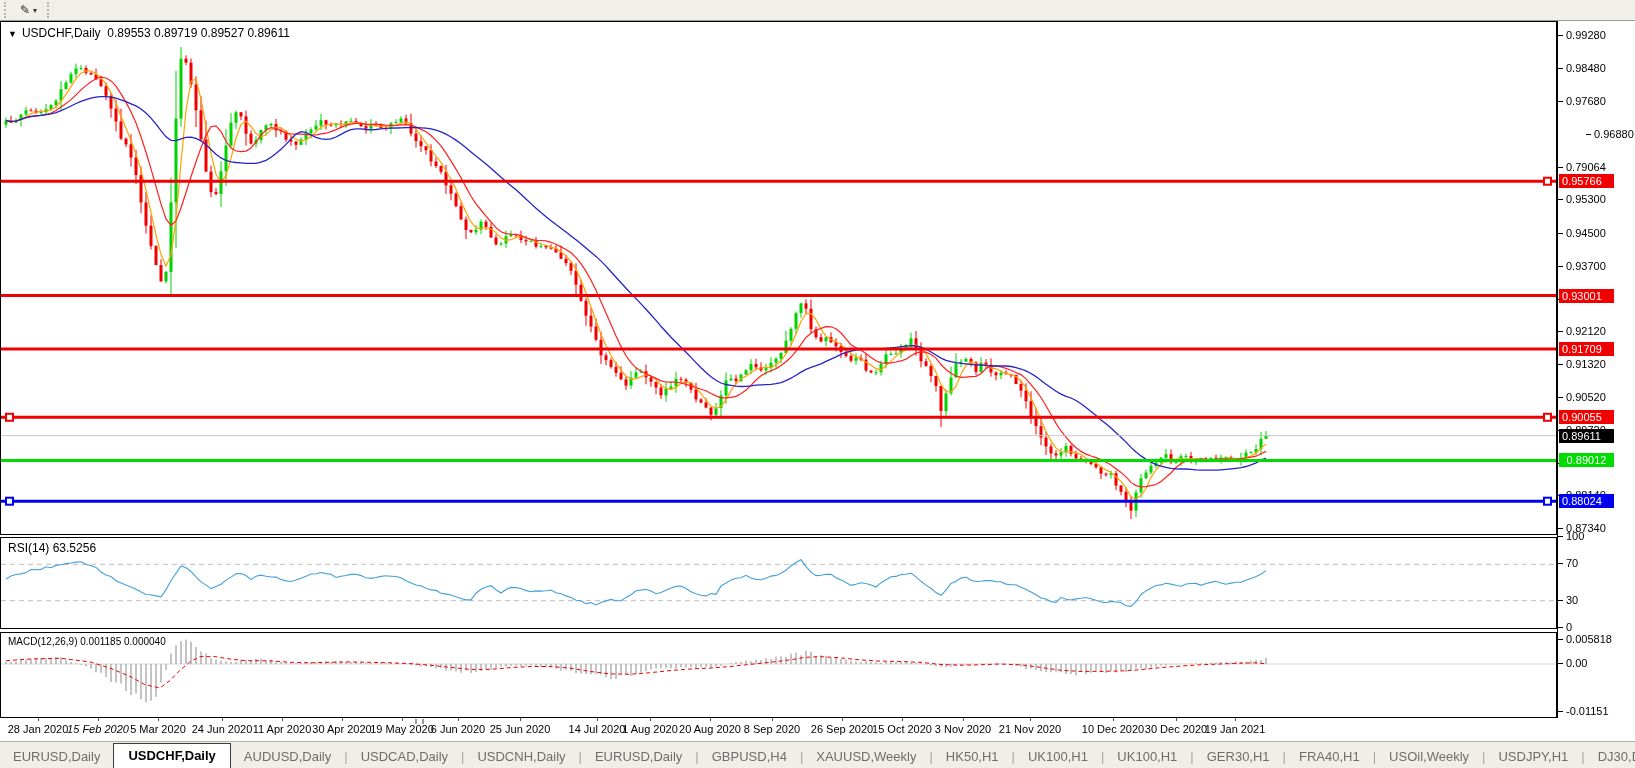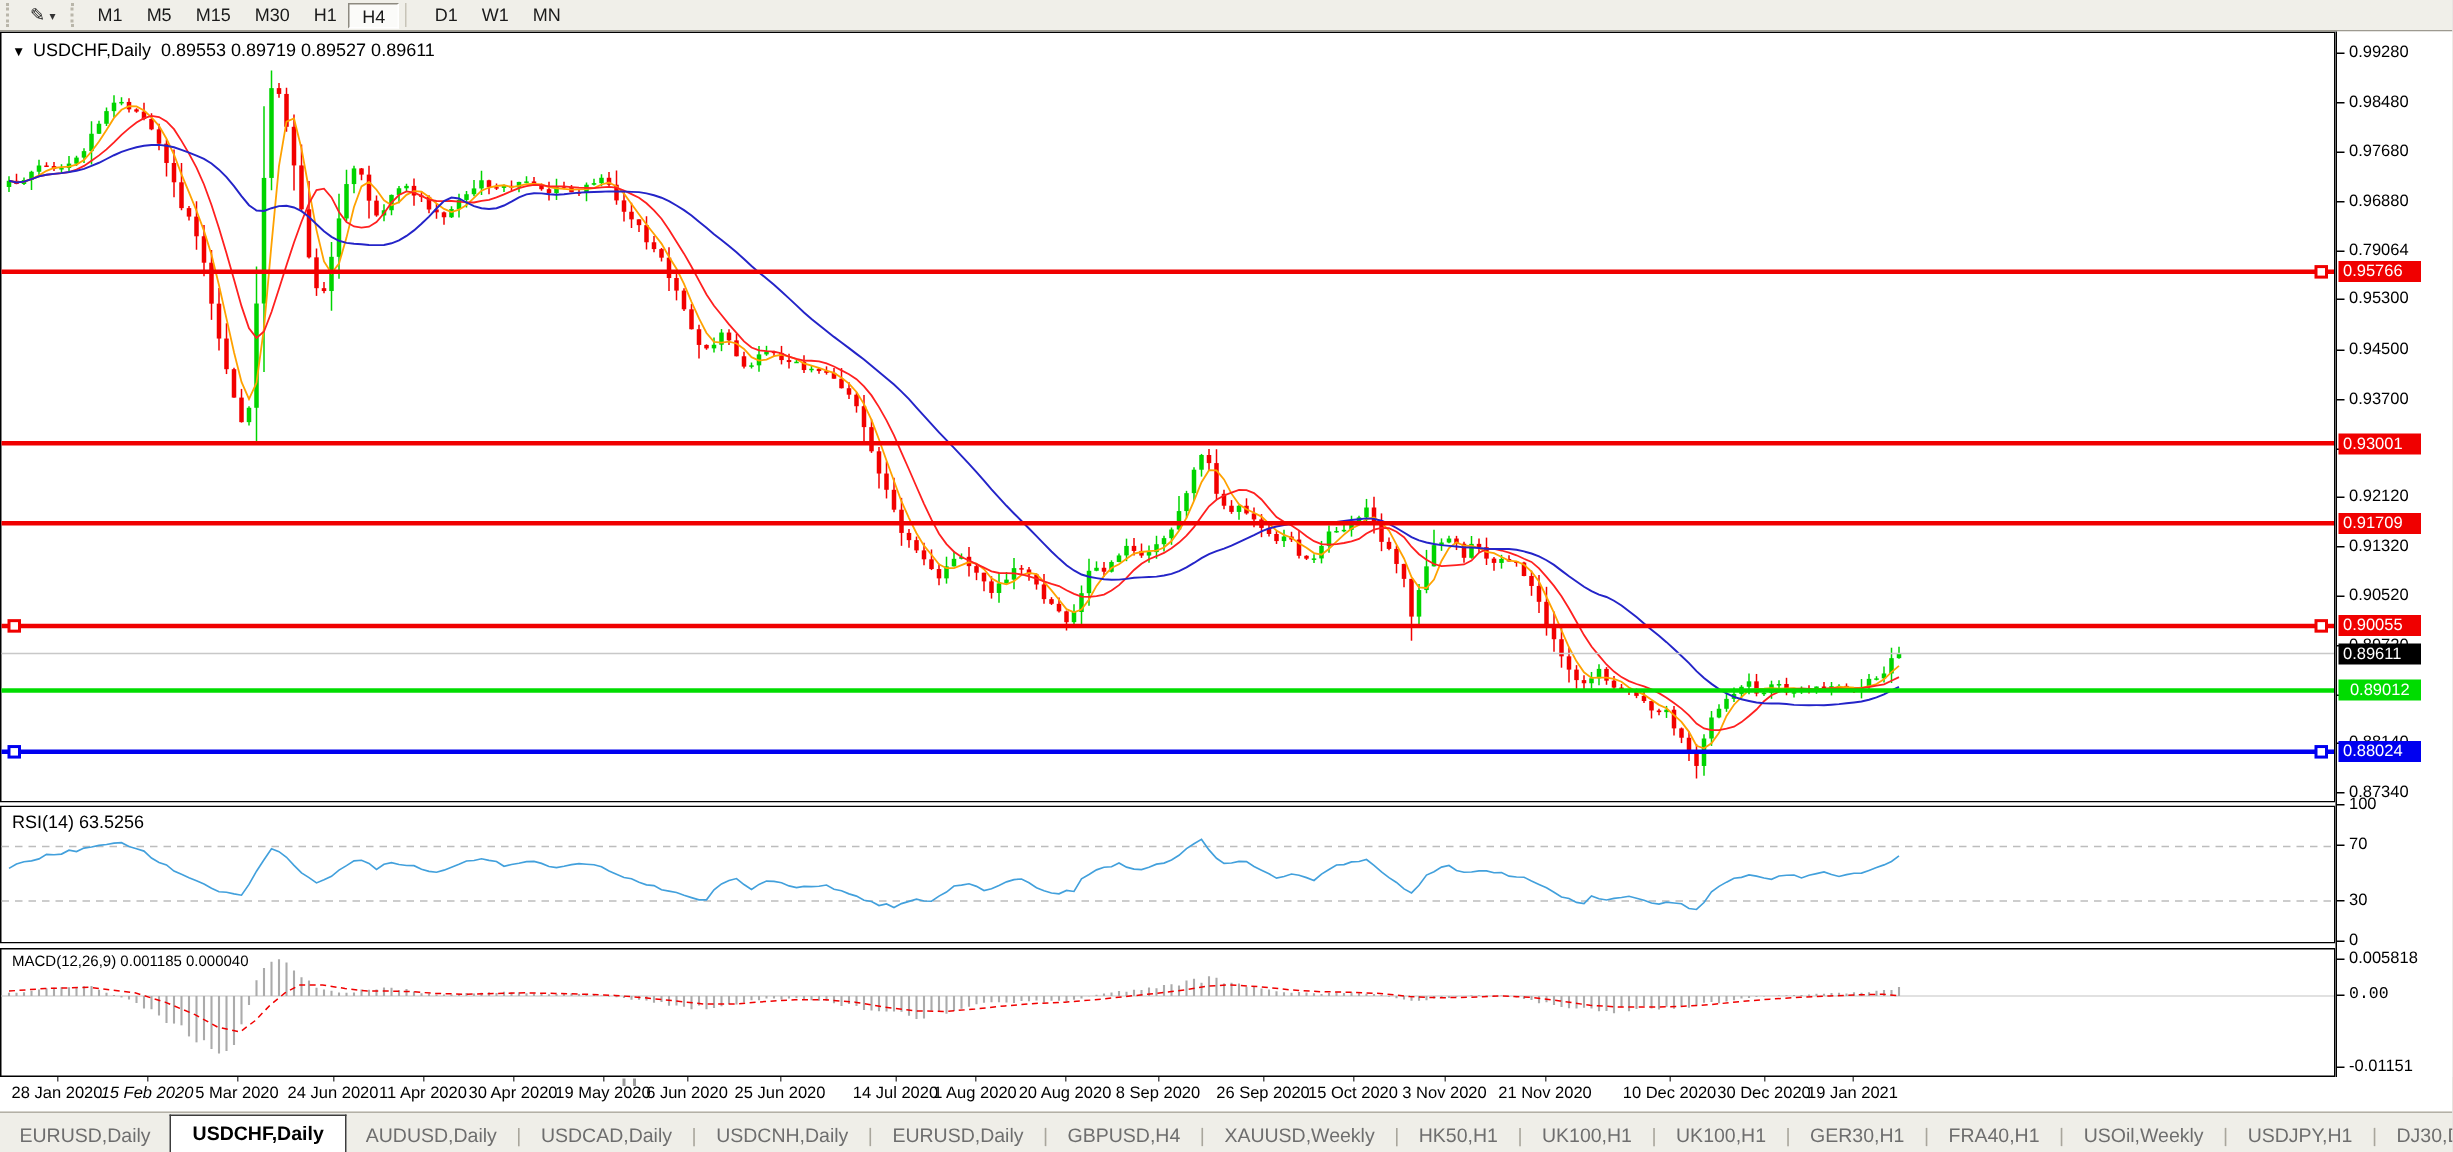--- a/index.html
+++ b/index.html
@@ -43,32 +43,20 @@
 
 <div id="screen">
 
   <div id="toolbar">
     <div class="grip"></div>
     <div class="toolbtn">
       <span>✎</span>
       <span class="caret">▾</span>
     </div>
     <div class="grip"></div>
-    <div id="tfbtns" style="display:flex;align-items:center;">
-        <div class="tf">M1</div>
-        <div class="tf">M5</div>
-        <div class="tf">M15</div>
-        <div class="tf">M30</div>
-        <div class="tf">H1</div>
-        <div class="tf active">H4</div>
-        <div class="tsep"></div>
-        <div class="tf">D1</div>
-        <div class="tf">W1</div>
-        <div class="tf">MN</div>
-      </div>
   </div>
 
   <div id="chart-title">
     <span class="tri">▼</span><span>USDCHF,Daily</span>&nbsp;&nbsp;<span>0.89553 0.89719 0.89527 0.89611</span>
   </div>
 
   <svg id="main" width="1557" height="514" style="top:21px;">
       <rect x="0.5" y="0.5" width="1556" height="513" fill="#fff" stroke="#000"></rect>
       <g>
         <line x1="6" y1="96.46574788214518" x2="6" y2="107.0780978797057" stroke="#00d400" stroke-width="1"></line>
@@ -859,21 +847,21 @@
       <polyline points="6,28.7 30,27.0 60,26.2 90,29.9 110,36.1 130,44.4 145,52.7 160,56.0 170,48.5 180,38.2 190,29.9 200,24.6 215,24.6 230,27.0 245,28.7 260,28.7 275,29.1 290,30.3 310,30.8 330,30.3 350,29.9 370,30.3 390,30.8 410,31.6 430,33.2 450,35.3 470,37.4 490,37.4 510,35.7 530,34.5 550,34.5 570,36.1 590,39.4 610,41.9 630,42.3 650,40.7 670,38.6 690,37.0 710,36.1 730,34.5 750,32.4 770,30.3 790,27.9 805,25.4 820,24.6 840,25.8 860,27.9 880,29.1 900,29.5 920,30.3 940,32.4 960,33.2 980,32.8 1000,32.0 1020,32.8 1040,35.3 1060,38.2 1080,39.4 1100,39.4 1120,39.0 1140,37.8 1160,35.7 1180,34.1 1200,32.8 1220,32.0 1240,31.2 1255,30.8 1266,31.8 " fill="none" stroke="#f00000" stroke-width="1" stroke-dasharray="4,3"></polyline>
     </svg>
 
   <div style="position:absolute;left:8px;top:541px;font-size:12px;z-index:4;">RSI(14) 63.5256</div>
   <div style="position:absolute;left:8px;top:636px;font-size:10px;z-index:4;">MACD(12,26,9) 0.001185 0.000040</div>
 
   <div id="paxis">
       <span class="ptick" style="top: 8px;">0.99280</span>
       <span class="ptick" style="top: 41.064px;">0.98480</span>
       <span class="ptick" style="top: 74.128px;">0.97680</span>
-      <span class="ptick" style="top: 107.192px;">0.96880</span>
+      <span class="ptick" style="top: 107.192px; margin-left: 28px;">0.96880</span>
       <span class="ptick" style="top: 140.256px;">0.79064</span>
       <span class="ptick" style="top: 172.493px;">0.95300</span>
       <span class="ptick" style="top: 205.557px;">0.94500</span>
       <span class="ptick" style="top: 238.621px;">0.93700</span>
       <span class="ptick" style="top: 271.685px;">0.92900</span>
       <span class="ptick" style="top: 303.923px;">0.92120</span>
       <span class="ptick" style="top: 336.987px;">0.91320</span>
       <span class="ptick" style="top: 370.051px;">0.90520</span>
       <span class="ptick" style="top: 403.115px;">0.89720</span>
       <span class="ptick" style="top: 436.179px;">0.88920</span>
@@ -884,21 +872,21 @@
       <span class="plabel" style="top: 320.909px; background: rgb(240, 0, 0); color: rgb(255, 255, 255);">0.91709</span>
       <span class="plabel" style="top: 389.269px; background: rgb(240, 0, 0); color: rgb(255, 255, 255);">0.90055</span>
       <span class="plabel" style="top: 432.376px; background: rgb(0, 220, 0); color: rgb(255, 255, 255); text-align: center;">0.89012</span>
       <span class="plabel" style="top: 473.21px; background: rgb(0, 0, 240); color: rgb(255, 255, 255);">0.88024</span>
       <span class="plabel" style="top: 407.62px; background: rgb(0, 0, 0); color: rgb(255, 255, 255);">0.89611</span>
       <span class="ptick" style="top: 509px;">100</span>
       <span class="ptick" style="top: 536.3px;">70</span>
       <span class="ptick" style="top: 572.7px;">30</span>
       <span class="ptick" style="top: 600px;">0</span>
       <span class="ptick" style="top: 611.959px;">0.005818</span>
-      <span class="ptick" style="top: 636px; font-family: Liberation Mono, monospace;">0.00</span>
+      <span class="ptick" style="top: 636px;">0.00</span>
       <span class="ptick" style="top: 683.562px;">-0.01151</span>
     </div>
 
   <div id="datestrip">
       <span class="dlabel" style="left: 38px;">28 Jan 2020</span>
       <span style="position: absolute; left: 38px; top: 0px; width: 1px; height: 3px; background: rgb(85, 85, 85);"></span>
       <span class="dlabel" style="left: 98px; font-style: italic;">15 Feb 2020</span>
       <span style="position: absolute; left: 98px; top: 0px; width: 1px; height: 3px; background: rgb(85, 85, 85);"></span>
       <span class="dlabel" style="left: 158px;">5 Mar 2020</span>
       <span style="position: absolute; left: 158px; top: 0px; width: 1px; height: 3px; background: rgb(85, 85, 85);"></span>

